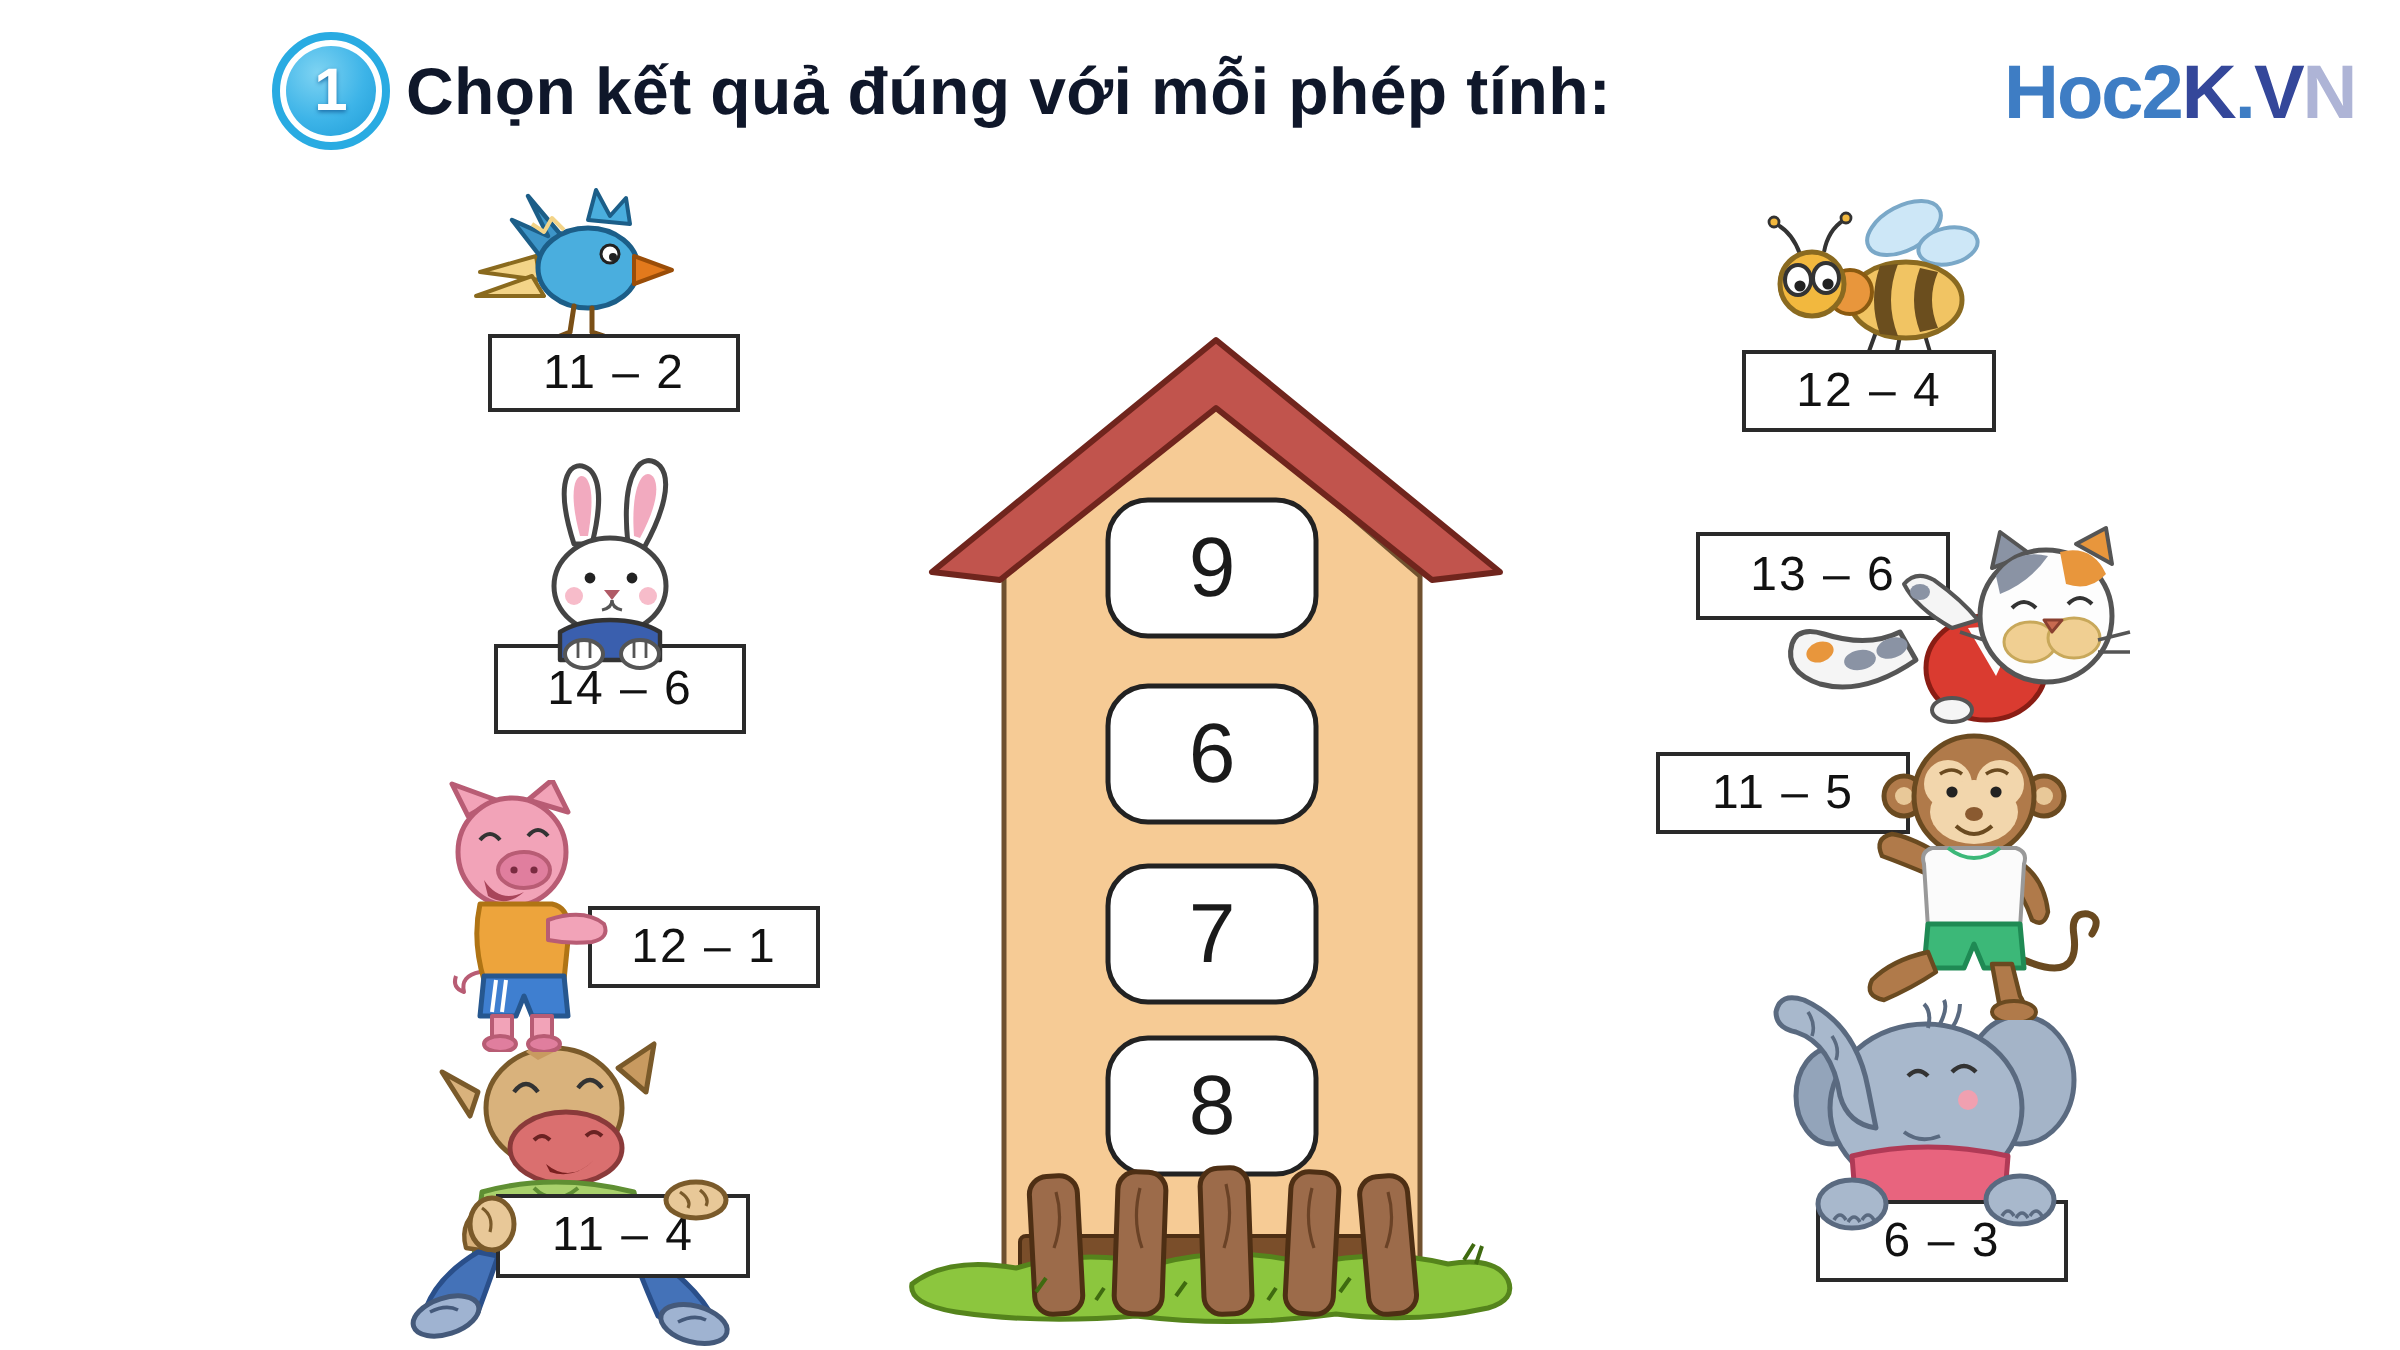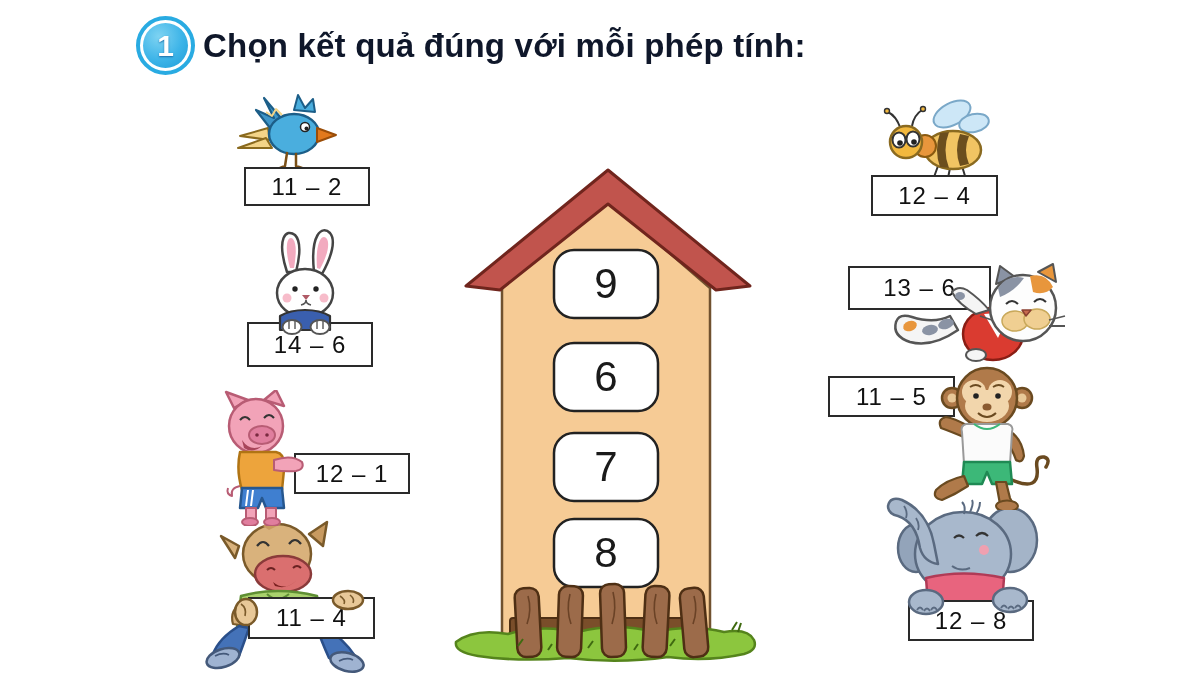--- a/index.html
+++ b/index.html
@@ -33,20 +33,21 @@
 <body>
 
 <div class="page">
 
   <div class="badge">
     <div class="badge-inner">
       <span>1</span>
     </div>
   </div>
   <div class="title">Chọn kết quả đúng với mỗi phép tính:</div>
+  <div class="logo"><span class="c1">Hoc2</span><span class="c2">K</span><span class="c3">.</span><span class="c4">V</span><span class="c5">N</span></div>
 
   <svg class="anim" style="left:448px; top:158px;" width="312" height="512" viewBox="0 0 312 512">
 
     <path d="M54,130 L160,42 L262,130 L262,492 L54,492 Z" fill="#f6cb95" stroke="#70512f" stroke-width="2.5"></path>
 
     <path d="M160,12 L18,128 L52,132 L160,46 L268,132 L302,128 Z" fill="#c1544d" stroke="#70251d" stroke-width="3" stroke-linejoin="round"></path>
 
     <g>
       <rect x="106" y="92" width="104" height="68" rx="20" fill="#fff" stroke="#222" stroke-width="2.5"></rect>
       <text class="win-num" x="158" y="140">9</text>
@@ -195,21 +196,21 @@
       <ellipse cx="29" cy="44" rx="6.5" ry="7.5" fill="#fff" stroke="#333" stroke-width="2"></ellipse>
       <ellipse cx="43" cy="43" rx="6.5" ry="7.5" fill="#fff" stroke="#333" stroke-width="2"></ellipse>
       <circle cx="30" cy="47" r="2.8" fill="#222"></circle>
         <circle cx="44" cy="46" r="2.8" fill="#222"></circle>
     </g>
   </svg>
   <div class="expr" style="left:871px; top:175px; width:127px; height:41px;">
     <span>12 – 4</span>
   </div>
 
-  <div class="expr" style="left:848px; top:266px; width:143px; height:44px;text-align:center;">
+  <div class="expr" style="left:848px; top:266px; width:127px; height:44px;text-align:center;">
     <span>13 – 6</span>
   </div>
   <svg class="anim front" style="left:888px; top:262px;" width="178" height="106" viewBox="0 0 178 106">
     <g stroke-linejoin="round">
       <path d="M70,68 Q44,86 22,80 Q4,74 8,60 Q11,51 24,55 Q46,62 62,54 Z" fill="#f5f5f5" stroke="#555" stroke-width="2.5"></path>
       <ellipse cx="22" cy="64" rx="7" ry="5" transform="rotate(-20 22 64)" fill="#e8963c"></ellipse>
       <ellipse cx="42" cy="68" rx="8" ry="5" transform="rotate(-10 42 68)" fill="#8a93a4"></ellipse>
       <ellipse cx="58" cy="62" rx="8" ry="5" transform="rotate(-18 58 62)" fill="#8a93a4"></ellipse>
       <ellipse cx="105" cy="72" rx="30" ry="26" fill="#da3b30" stroke="#8a1d14" stroke-width="2.5"></ellipse>
       <polygon points="96,52 122,50 110,76" fill="#fdfdfd"></polygon>
@@ -267,21 +268,21 @@
       <path d="M66,52 Q60,20 34,8 Q22,4 20,14 Q20,22 30,24 Q48,30 52,56 Q56,70 70,72 Z" fill="#a8b8cc" stroke="#5a6a80" stroke-width="2.5"></path>
       <path d="M36,14 Q40,20 38,26 M48,26 Q52,32 50,38" fill="none" stroke="#5a6a80" stroke-width="1.8"></path>
       <path d="M96,22 Q98,14 94,10 M102,20 Q106,12 104,8 M108,22 Q112,16 112,10" fill="none" stroke="#5a6a80" stroke-width="2"></path>
       <path d="M108,44 Q114,38 120,44 M86,46 Q91,41 96,46" fill="none" stroke="#333" stroke-width="2.2"></path>
       <circle cx="116" cy="58" r="5" fill="#f0a0b0"></circle>
       <path d="M84,74 Q92,80 102,76" fill="none" stroke="#5a6a80" stroke-width="2"></path>
       <path d="M58,86 Q95,77 136,86 L134,112 L60,112 Z" fill="#e8647e" stroke="#b03a56" stroke-width="2.5"></path>
     </g>
   </svg>
   <div class="expr" style="left:908px; top:600px; width:126px; height:41px;">
-    <span>12 – 8</span>
+    <span>6 – 3</span>
   </div>
   <svg class="anim hands" style="left:898px; top:584px;" width="150" height="34" viewBox="0 0 150 34">
     <ellipse cx="28" cy="18" rx="17" ry="12" fill="#a8b8cc" stroke="#5a6a80" stroke-width="2.5"></ellipse>
     <path d="M19,26 q3,-5 6,0 M26,27 q3,-5 6,0 M33,26 q3,-5 6,0" fill="none" stroke="#5a6a80" stroke-width="1.8"></path>
     <ellipse cx="112" cy="16" rx="17" ry="12" fill="#a8b8cc" stroke="#5a6a80" stroke-width="2.5"></ellipse>
     <path d="M103,24 q3,-5 6,0 M110,25 q3,-5 6,0 M117,24 q3,-5 6,0" fill="none" stroke="#5a6a80" stroke-width="1.8"></path>
   </svg>
 
 </div>
 

